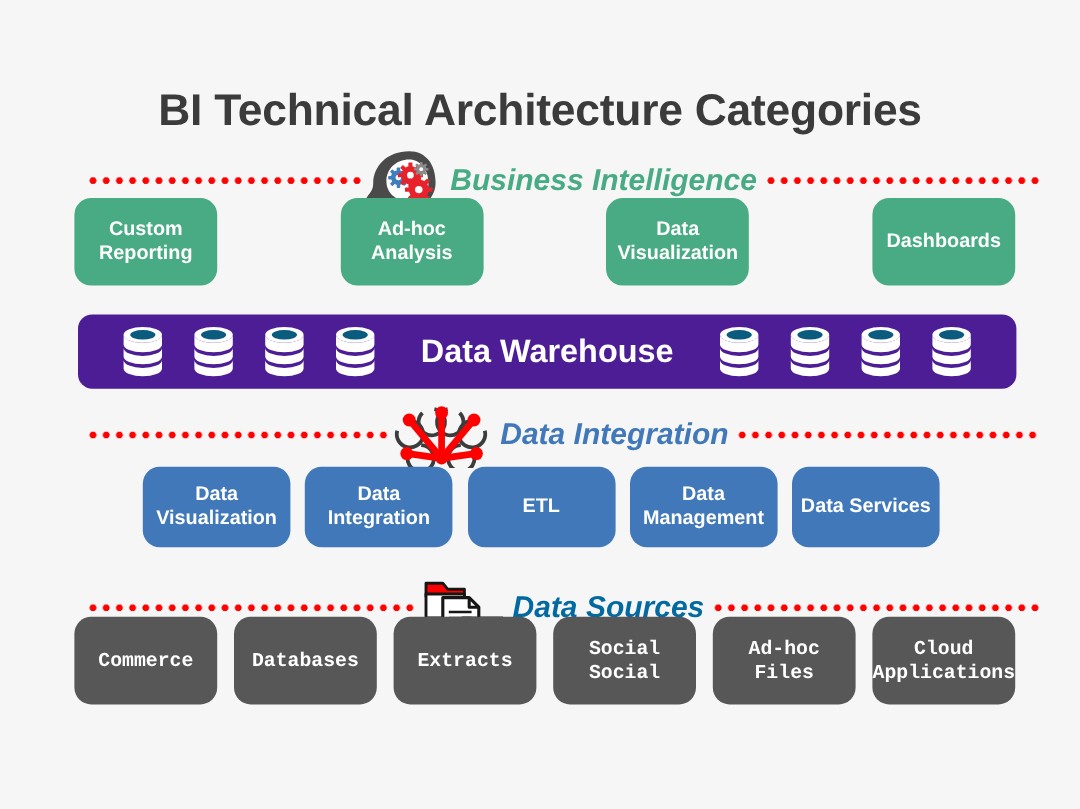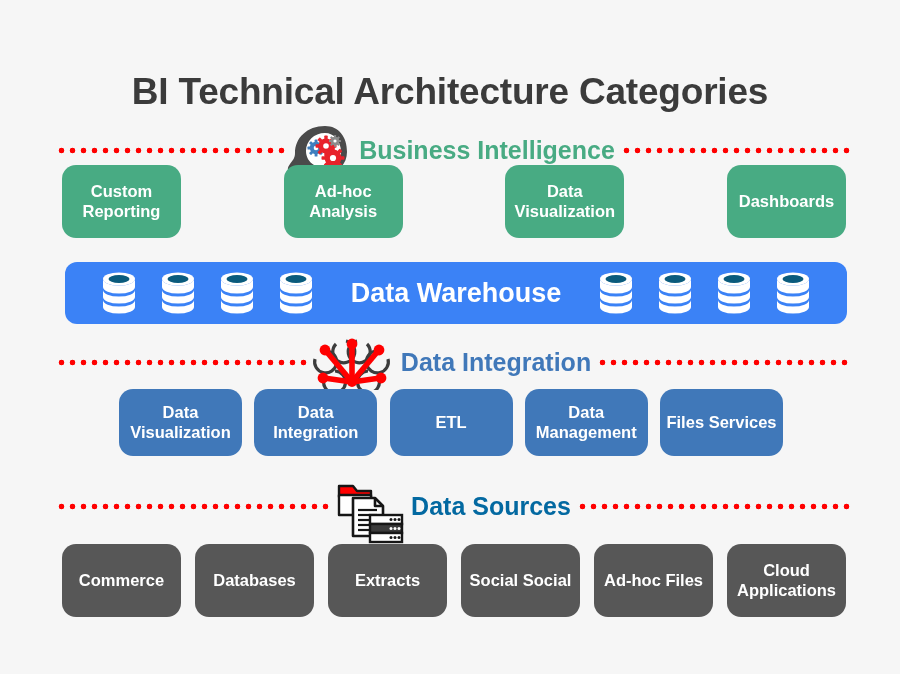--- a/index.html
+++ b/index.html
@@ -30,25 +30,26 @@
     font-size: 37px;
     font-weight: bold;
     color: #3b3b3b;
     letter-spacing: -0.2px;
     margin-top: 41px;
   }
 
   
   .sep-row {
     position: absolute;
-    left: 56px;
+    left: 72px;
     width: 794px;
     height: 34px;
     display: flex;
     align-items: center;
+    font-style: italic;
   }
   .dots {
     flex: 1 1 auto;
     height: 7px;
     background-image: radial-gradient(circle, #ff0000 0, #ff0000 2.6px, rgba(0,0,0,0) 3.1px);
     background-size: 11px 7px;
     background-repeat: repeat-x;
     background-position: left center;
   }
   .sep-label {
@@ -91,21 +92,21 @@
   .w1 { width: 119px; }
   .w2 { width: 123px; }
 
   
   .dw-bar {
     position: absolute;
     left: 65px;
     top: 262px;
     width: 782px;
     height: 62px;
-    background: #3b82f6;
+    background: #4c1d95;
     border-radius: 12px;
     display: flex;
     align-items: center;
     justify-content: center;
     gap: 22px;
   }
   .dw-label {
     color: #ffffff;
     font-size: 27px;
     font-weight: bold;
@@ -318,21 +319,21 @@
     </div>
     <div class="sep-label lbl-di">Data Integration</div>
     <div class="dots"></div>
   </div>
 
   <div class="box-row row-di" style="left:119px; width:664px; top:389px;">
     <div class="node-box w2">Data Visualization</div>
     <div class="node-box w2">Data Integration</div>
     <div class="node-box w2">ETL</div>
     <div class="node-box w2">Data Management</div>
-    <div class="node-box w2">Files Services</div>
+    <div class="node-box w2">Data Services</div>
   </div>
 
   <div class="sep-row" style="top:489px;">
     <div class="dots"></div>
     <div class="sep-icon" style="width:76px;height:66px;margin:0 0 -14px 0;">
       <svg width="76" height="66" viewBox="0 0 76 66">
 
         <g>
           <path d="M10 6 h14 l4 5 h14 v6 H10 z" fill="#ff0000" stroke="#161616" stroke-width="2.4" stroke-linejoin="round"></path>
           <path d="M10 15 h32 v20 H10 z" fill="#ffffff" stroke="#161616" stroke-width="2.4" stroke-linejoin="round"></path>
@@ -367,21 +368,21 @@
               <circle cx="66" cy="48.5" r="1.5"></circle>
               <circle cx="70" cy="48.5" r="1.5"></circle>
           </g>
         </g>
       </svg>
     </div>
     <div class="sep-label lbl-ds">Data Sources</div>
     <div class="dots"></div>
   </div>
 
-  <div class="box-row row-ds" style="top:544px;">
+  <div class="box-row row-ds" style="top:514px;font-family:Liberation Mono, monospace;">
     <div class="node-box w1">Commerce</div>
     <div class="node-box w1">Databases</div>
     <div class="node-box w1">Extracts</div>
     <div class="node-box w1">Social Social</div>
     <div class="node-box w1">Ad-hoc Files</div>
     <div class="node-box w1">Cloud Applications</div>
   </div>
 
 </div>
 

